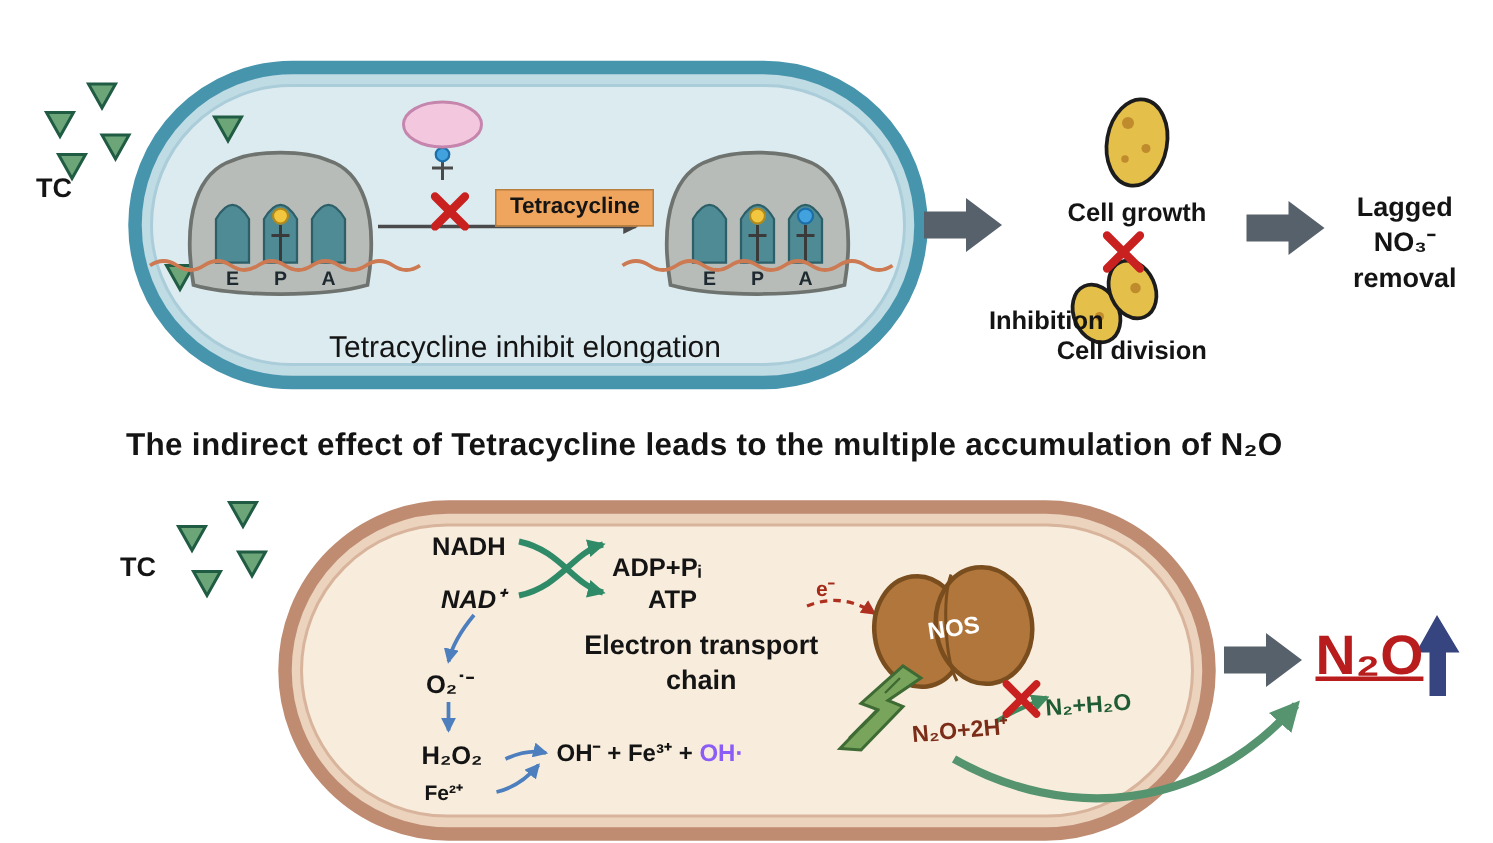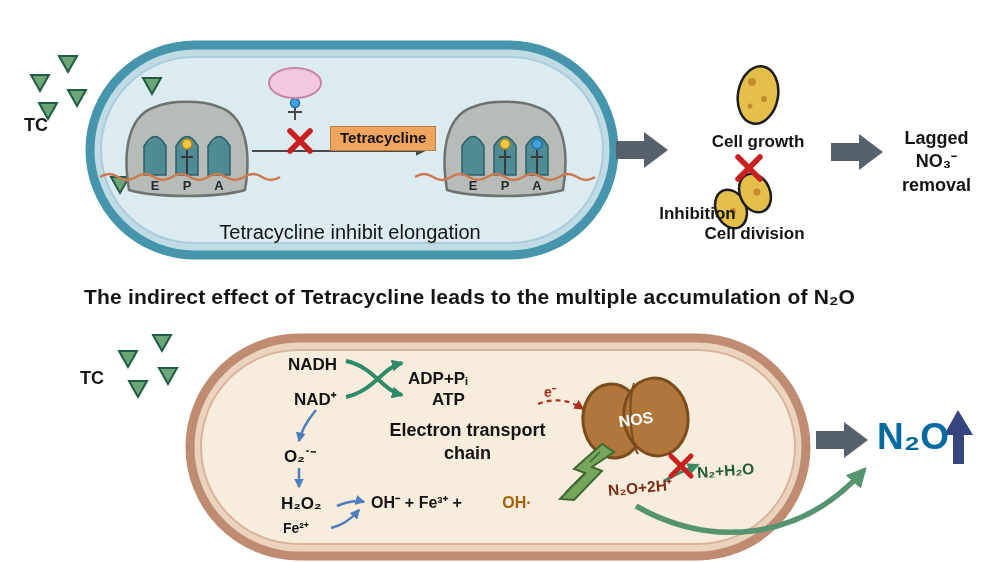--- a/index.html
+++ b/index.html
@@ -5,21 +5,21 @@
   * { margin:0; padding:0; box-sizing:border-box; }
   html,body { background:#ffffff; font-family:"Liberation Sans", sans-serif; }
   .canvas { position:relative; width:995px; height:562px; background:#ffffff; overflow:hidden; }
   .art { position:absolute; left:0; top:0; width:995px; height:562px; }
   .t { position:absolute; font-weight:700; color:#141414; line-height:1.3; }
   .center { text-align:center; }
   .pre { white-space:pre-line; }
   .w400 { font-weight:400; }
   .title { font-size:21px; letter-spacing:0.2px; }
   .tcbox { background:#efa55e; border:1.5px solid #b97f3e; padding:1px 9px 2px; font-size:15px; }
-  .red { color:#a16207;margin-left:36px; }
+  .red { color:#8b5cf6; }
 </style>
 </head>
 <body>
 
 <div class="canvas">
 
 <svg class="art" viewBox="0 0 995 562">
   <defs>
     <marker id="mDark" viewBox="0 0 10 10" refX="8.5" refY="5" markerWidth="10" markerHeight="10" orient="auto" markerUnits="userSpaceOnUse">
           <path d="M0,0 L10,5 L0,10 Z" fill="#4a4a4a"></path>
@@ -193,33 +193,33 @@
 <div class="t center" style="left:682px; top:223px; width:145px; font-size:17px;text-align:center;">Cell division</div>
 <div class="t center pre" style="left:878px; top:127px; width:117px; font-size:18px;">Lagged
 NO₃⁻
 removal</div>
 
 <div class="t title center" style="left:0; top:283px; width:875px;margin-left:32px;">The indirect effect of Tetracycline leads to the multiple accumulation of N₂O</div>
 <div class="t" style="left:80px; top:367px; font-size:18px;">TC</div>
 
 <div class="t" style="left:288px; top:354px; font-size:17px;">NADH</div>
 <div class="t" style="left:408px; top:368px; font-size:17px;">ADP+Pᵢ</div>
-<div class="t" style="left:294px; top:389px; font-size:17px;">NAD⁺</div>
+<div class="t" style="left:294px; top:389px; font-size:17px;font-style:italic;">NAD⁺</div>
 <div class="t" style="left:432px; top:389px; font-size:17px;">ATP</div>
 <div class="t center pre" style="left:380px; top:419px; width:175px; font-size:18px;">Electron transport
 chain</div>
 
 <div class="t" style="left:284px; top:446px; font-size:17px;">O₂˙⁻</div>
 <div class="t" style="left:281px; top:493px; font-size:17px;">H₂O₂</div>
 <div class="t" style="left:371px; top:493px; font-size:16px;">
   <span>OH⁻ + Fe³⁺ + </span><span class="red">OH·</span>
 </div>
 <div class="t" style="left:283px; top:519px; font-size:14px;">Fe²⁺</div>
 
 <div class="t" style="left:544px; top:383px; font-size:14px; color:#a52a1a;">e⁻</div>
 <div class="t center" style="left:610px; top:410px; width:52px; font-size:16px; color:#ffffff; transform:rotate(-8deg);">NOS</div>
 
 <div class="t" style="left:608px; top:478px; font-size:15.5px; color:#7b2d18; transform:rotate(-5deg);">N₂O+2H⁺</div>
 <div class="t" style="left:697px; top:461px; font-size:15.5px; color:#1f5c35; transform:rotate(-4deg);">N₂+H₂O</div>
 
-<div class="t" style="left:877px; top:413px; font-size:37px; color:#0369a1;">N₂O</div>
+<div class="t" style="left:877px; top:413px; font-size:37px; color:#b91c1c;text-decoration:underline;">N₂O</div>
 
 </div>
 
 </body></html>

